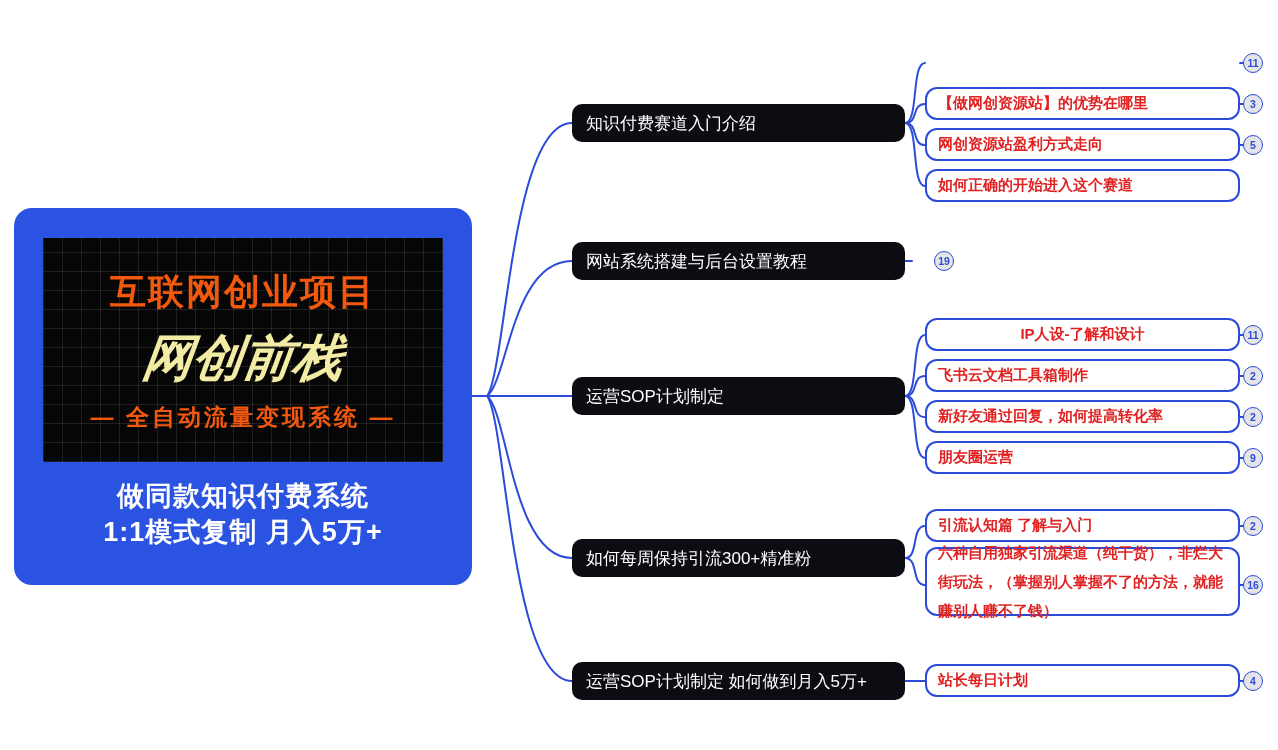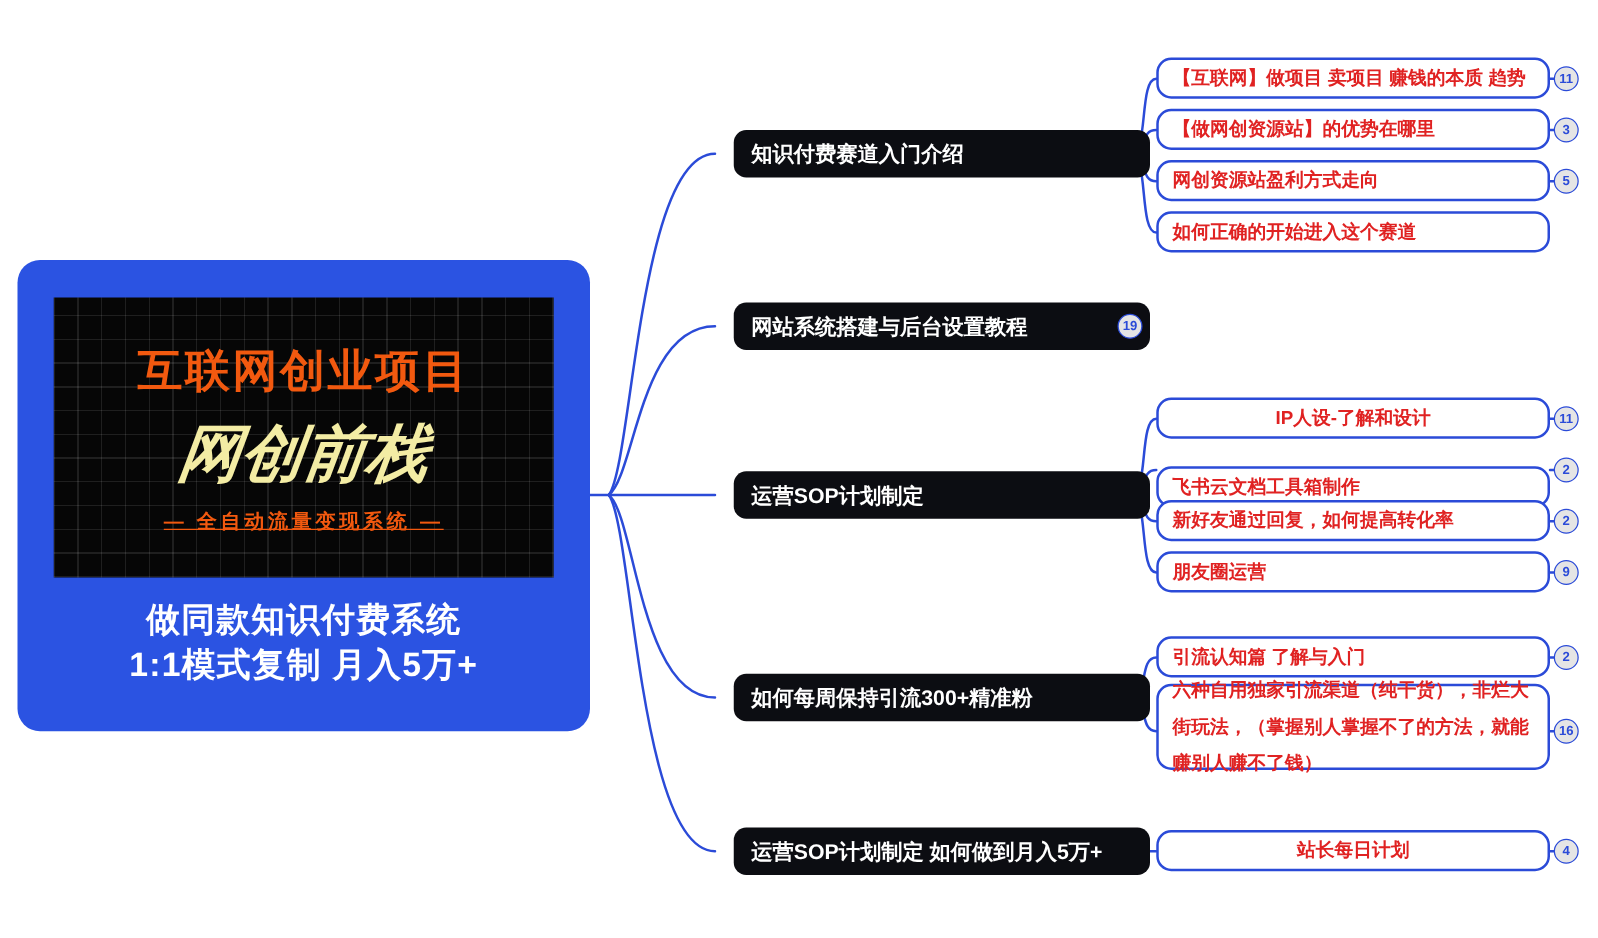--- a/index.html
+++ b/index.html
@@ -19,31 +19,31 @@
     position:absolute;left:29px;top:30px;width:400px;height:224px;
     background-color:#060606;
     background-image:
       repeating-linear-gradient(0deg, rgba(255,255,255,0.10) 0px, rgba(255,255,255,0.10) 1px, transparent 1px, transparent 19px),
       repeating-linear-gradient(90deg, rgba(255,255,255,0.10) 0px, rgba(255,255,255,0.10) 1px, transparent 1px, transparent 19px);
     display:flex;flex-direction:column;align-items:center;justify-content:center;
     overflow:hidden;
   }
   .hero-t1{color:#F2590F;font-size:36px;font-weight:900;letter-spacing:2px;white-space:nowrap;}
   .hero-t2{color:#F3ECA4;font-size:50px;font-weight:900;font-style:italic;transform:skewX(-7deg);margin:8px 0 10px 0;white-space:nowrap;}
-  .hero-t3{color:#F2590F;font-size:16px;font-weight:900;letter-spacing:3px;white-space:nowrap;text-decoration:underline;}
+  .hero-t3{color:#F2590F;font-size:23px;font-weight:900;letter-spacing:3px;white-space:nowrap;}
   .root-sub{position:absolute;left:0;width:100%;text-align:center;color:#ffffff;font-weight:700;font-size:27px;letter-spacing:1px;white-space:nowrap;}
   .root-sub.s1{top:270px;}
   .root-sub.s2{top:306px;}
 
   
   .topic{
     position:absolute;left:572px;width:333px;height:38px;box-sizing:border-box;
     background:#0C0D12;border-radius:10px;color:#ffffff;
-    font-size:17px;font-weight:bold;display:flex;align-items:center;
-    padding:0 14px;white-space:nowrap;margin-left:15px;
+    font-size:17px;font-weight:normal;display:flex;align-items:center;
+    padding:0 14px;white-space:nowrap;
   }
   .topic.t0{top:104px;} .topic.t1{top:242px;} .topic.t2{top:377px;}
   .topic.t3{top:539px;} .topic.t4{top:662px;}
 
   
   .child{
     position:absolute;left:925px;width:315px;height:33px;box-sizing:border-box;
     background:#ffffff;border:2px solid #2B4BD8;border-radius:12px;
     color:#E02222;font-size:15px;font-weight:bold;
     display:flex;align-items:center;padding:0 11px;white-space:nowrap;
@@ -120,61 +120,58 @@
   <div class="topic t2">
     <span>运营SOP计划制定</span>
   </div>
   <div class="topic t3">
     <span>如何每周保持引流300+精准粉</span>
   </div>
   <div class="topic t4">
     <span>运营SOP计划制定 如何做到月入5万+</span>
   </div>
 
-  <div class="child" style="top:46px;">
-      <span>【互联网】做项目 卖项目 赚钱的本质 趋势</span>
-    </div>
   <div class="child" style="top:87px;">
       <span>【做网创资源站】的优势在哪里</span>
     </div>
   <div class="child" style="top:169px;">
       <span>如何正确的开始进入这个赛道</span>
     </div>
   <div class="child" style="top:128px;">
       <span>网创资源站盈利方式走向</span>
     </div>
 
   <div class="child" style="top:318px;justify-content:center;">
       <span>IP人设-了解和设计</span>
     </div>
-  <div class="child" style="top:373px;">
+  <div class="child" style="top:359px;">
       <span>飞书云文档工具箱制作</span>
     </div>
   <div class="child" style="top:400px;">
       <span>新好友通过回复，如何提高转化率</span>
     </div>
   <div class="child" style="top:441px;">
       <span>朋友圈运营</span>
     </div>
 
   <div class="child" style="top:509px;">
       <span>引流认知篇 了解与入门</span>
     </div>
   <div class="child multiline" style="top:547px;">
       <span>六种自用独家引流渠道（纯干货），非烂大街玩法，（掌握别人掌握不了的方法，就能赚别人赚不了钱）</span>
     </div>
 
-  <div class="child" style="top:664px;justify-content:center;">
+  <div class="child" style="top:664px;">
       <span>站长每日计划</span>
     </div>
 
   <div class="badge" style="left:1243px;top:53px;">11</div>
   <div class="badge" style="left:1243px;top:94px;">3</div>
   <div class="badge" style="left:1243px;top:135px;">5</div>
-  <div class="badge" style="left:894px;top:251px;">19</div>
+  <div class="badge" style="left:934px;top:251px;">19</div>
   <div class="badge" style="left:1243px;top:325px;">11</div>
   <div class="badge" style="left:1243px;top:366px;">2</div>
   <div class="badge" style="left:1243px;top:407px;">2</div>
   <div class="badge" style="left:1243px;top:448px;">9</div>
   <div class="badge" style="left:1243px;top:516px;">2</div>
   <div class="badge" style="left:1243px;top:575px;">16</div>
   <div class="badge" style="left:1243px;top:671px;">4</div>
 
 </div>
 

